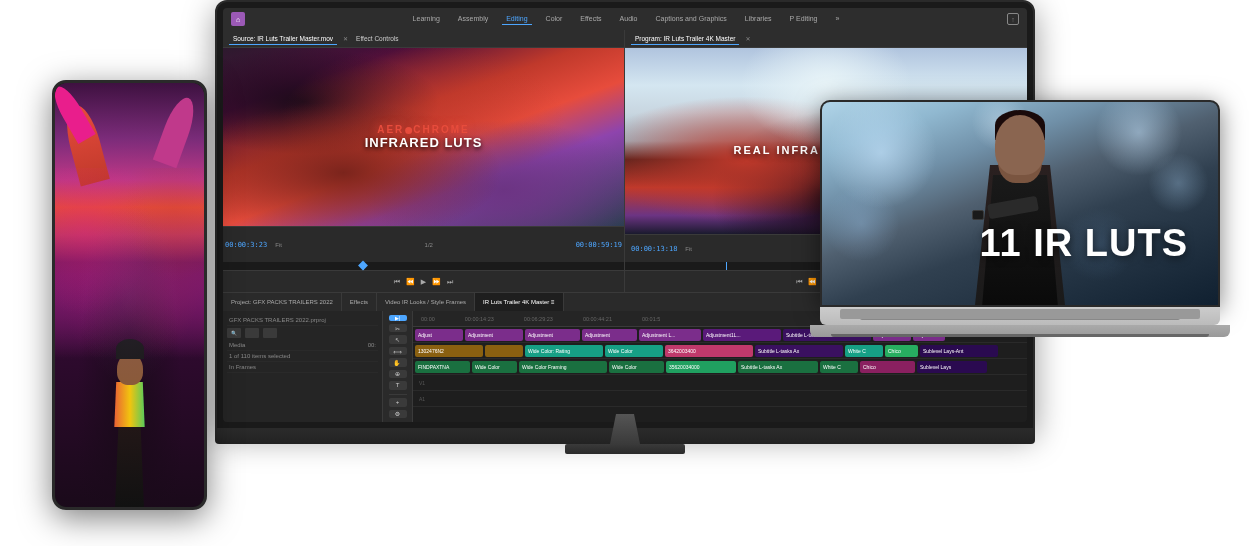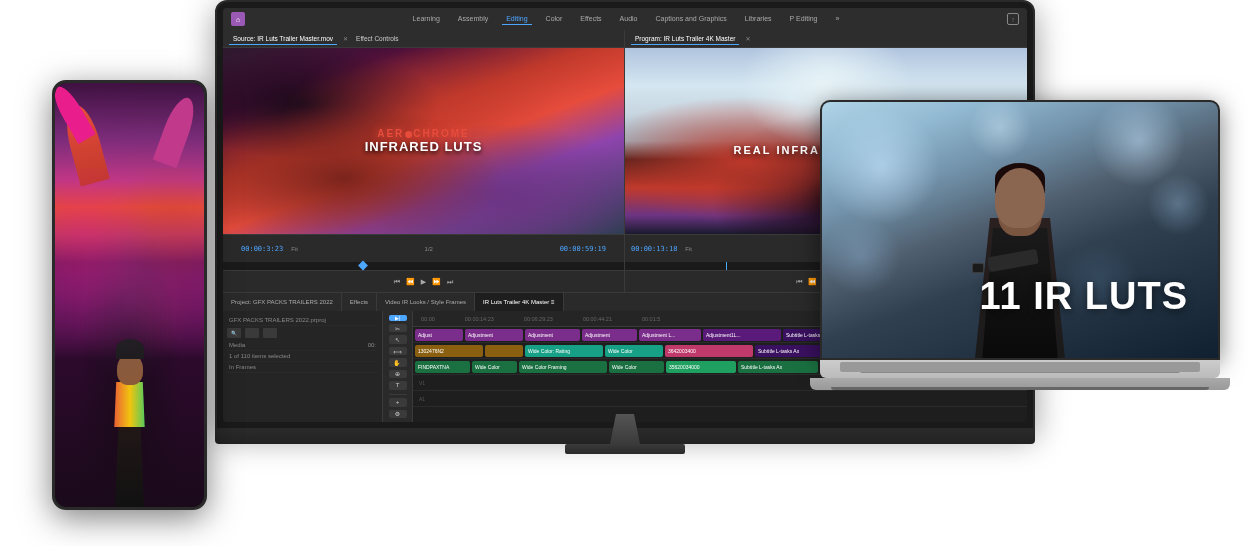--- a/index.html
+++ b/index.html
@@ -197,25 +197,25 @@
     .source-overlay-text {
       position: absolute;
       top: 50%;
       left: 50%;
       transform: translate(-50%, -50%);
       text-align: center;
       z-index: 2;
     }
 
     .source-controls {
-      height: 28px;
+      height: 36px;
       background: #2a2a2a;
       display: flex;
       align-items: center;
-      padding: 0 18px;
+      padding: 0 2px;
       gap: 4px;
       border-top: 1px solid #3a3a3a;
       flex-shrink: 0;
     }
 
     .timecode {
       font-size: 7px;
       color: #4da6ff;
       font-family: monospace;
     }
@@ -561,21 +561,21 @@
       position: absolute;
       right: 30px;
       top: 100px;
       width: 400px;
       height: 400px;
       z-index: 3;
     }
 
     .laptop-screen-part {
       width: 400px;
-      height: 260px;
+      height: 207px;
       position: relative;
       text-decoration: underline;
     }
 
     .laptop-screen-bezel {
       width: 100%;
       height: 100%;
       background: #1a1a1a;
       border-radius: 10px 10px 0 0;
       overflow: hidden;

